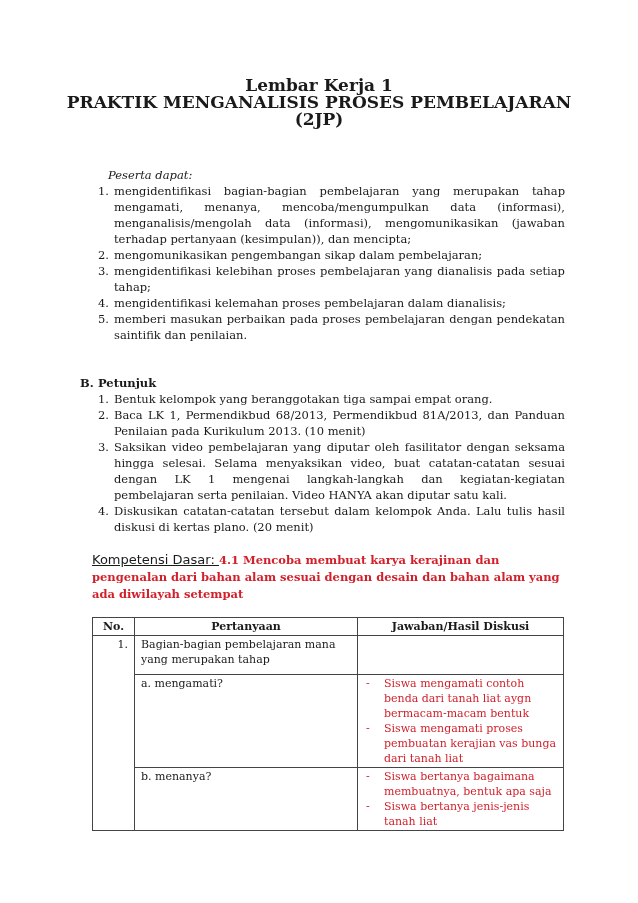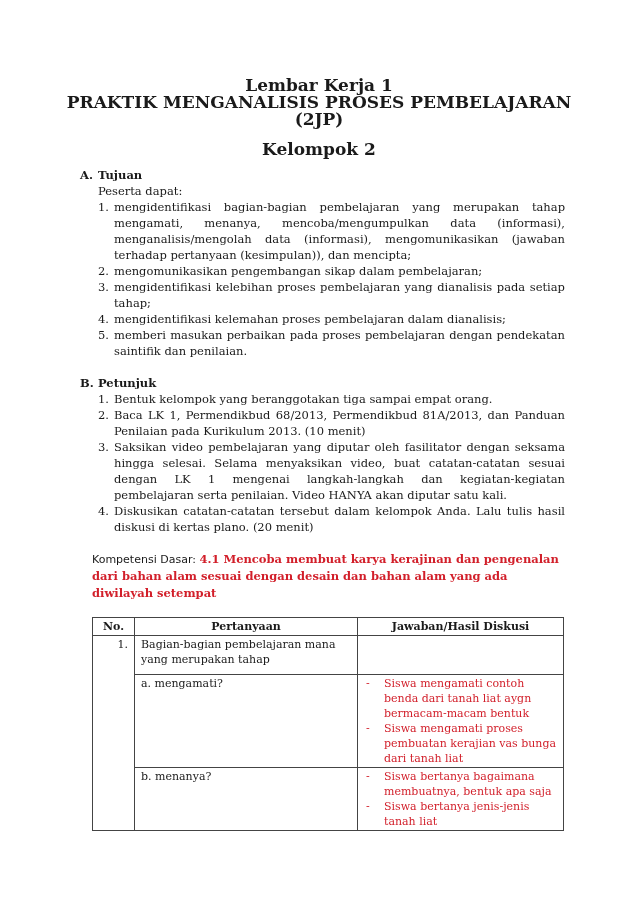--- a/index.html
+++ b/index.html
@@ -7,50 +7,46 @@
          font-family: "DejaVu Serif", "Liberation Serif", serif; color: #1a1a1a; }
   .page { position: absolute; left: 0; top: 0; width: 638px; height: 903px; }
   .center { position: absolute; left: 0; width: 638px; text-align: center; font-weight: bold; font-size: 17px; }
   .t1 { top: 75px; }
   .t2 { top: 92px; }
   .t3 { top: 109px; }
   .t4 { top: 139px; }
   .sec { position: absolute; left: 80px; width: 485px; font-size: 11.5px; line-height: 16px; }
   .sec-head { font-weight: bold; }
   .sec-head .letter { display: inline-block; width: 18px; }
-  .intro { margin-left: 18px; }
+  .intro { margin-left: 28px; font-style: italic; }
   ol.items { list-style: none; margin: 0; padding: 0 0 0 18px; }
   ol.items li { position: relative; padding-left: 16px; text-align: justify; }
   ol.items li .num { position: absolute; left: 0; top: 0; }
   .kd { position: absolute; left: 92px; top: 551px; width: 472px; font-size: 11.5px; line-height: 17px; }
-  .kd .lbl { font-family: "DejaVu Sans", "Liberation Sans", sans-serif; font-size: 11px; }
+  .kd .lbl { font-family: "DejaVu Sans", "Liberation Sans", sans-serif; font-size: 13px; text-decoration: underline; }
   .kd .red { color: #d21f2a; font-weight: bold; }
   table.lk { position: absolute; left: 92px; top: 617px; width: 472px; border-collapse: collapse; font-size: 11px; }
   table.lk th, table.lk td { border: 1.3px solid #444; vertical-align: top; padding: 1px 6px; line-height: 15px; }
   table.lk th { font-weight: bold; text-align: center; }
   .c-no { width: 29px; text-align: right; }
   .c-q { width: 210px; }
   .ans { list-style: none; margin: 0; padding: 0; color: #d21f2a; }
   .ans li { position: relative; padding-left: 20px; }
   .ans li .dash { position: absolute; left: 2px; top: 0; }
 </style>
 </head>
 <body>
 
 <div class="page">
 
   <div class="center t1">Lembar Kerja 1</div>
   <div class="center t2">PRAKTIK MENGANALISIS PROSES PEMBELAJARAN</div>
   <div class="center t3">(2JP)</div>
-  <div class="center t4">Kelompok 2</div>
 
   <div class="sec" style="top:167px;">
-    <div class="sec-head">
-      <span class="letter">A.</span><span>Tujuan</span>
-    </div>
     <div class="intro">Peserta dapat:</div>
     <ol class="items">
       <li><span class="num">1.</span><span>mengidentifikasi bagian-bagian pembelajaran yang merupakan tahap mengamati, menanya, mencoba/mengumpulkan data (informasi), menganalisis/mengolah data (informasi), mengomunikasikan (jawaban terhadap pertanyaan (kesimpulan)), dan mencipta;</span></li>
       <li><span class="num">2.</span><span>mengomunikasikan pengembangan sikap dalam pembelajaran;</span></li>
       <li><span class="num">3.</span><span>mengidentifikasi kelebihan proses pembelajaran yang dianalisis pada setiap tahap;</span></li>
       <li><span class="num">4.</span><span>mengidentifikasi kelemahan proses pembelajaran dalam dianalisis;</span></li>
       <li><span class="num">5.</span><span>memberi masukan perbaikan pada proses pembelajaran dengan pendekatan saintifik dan penilaian.</span></li>
     </ol>
   </div>
 

